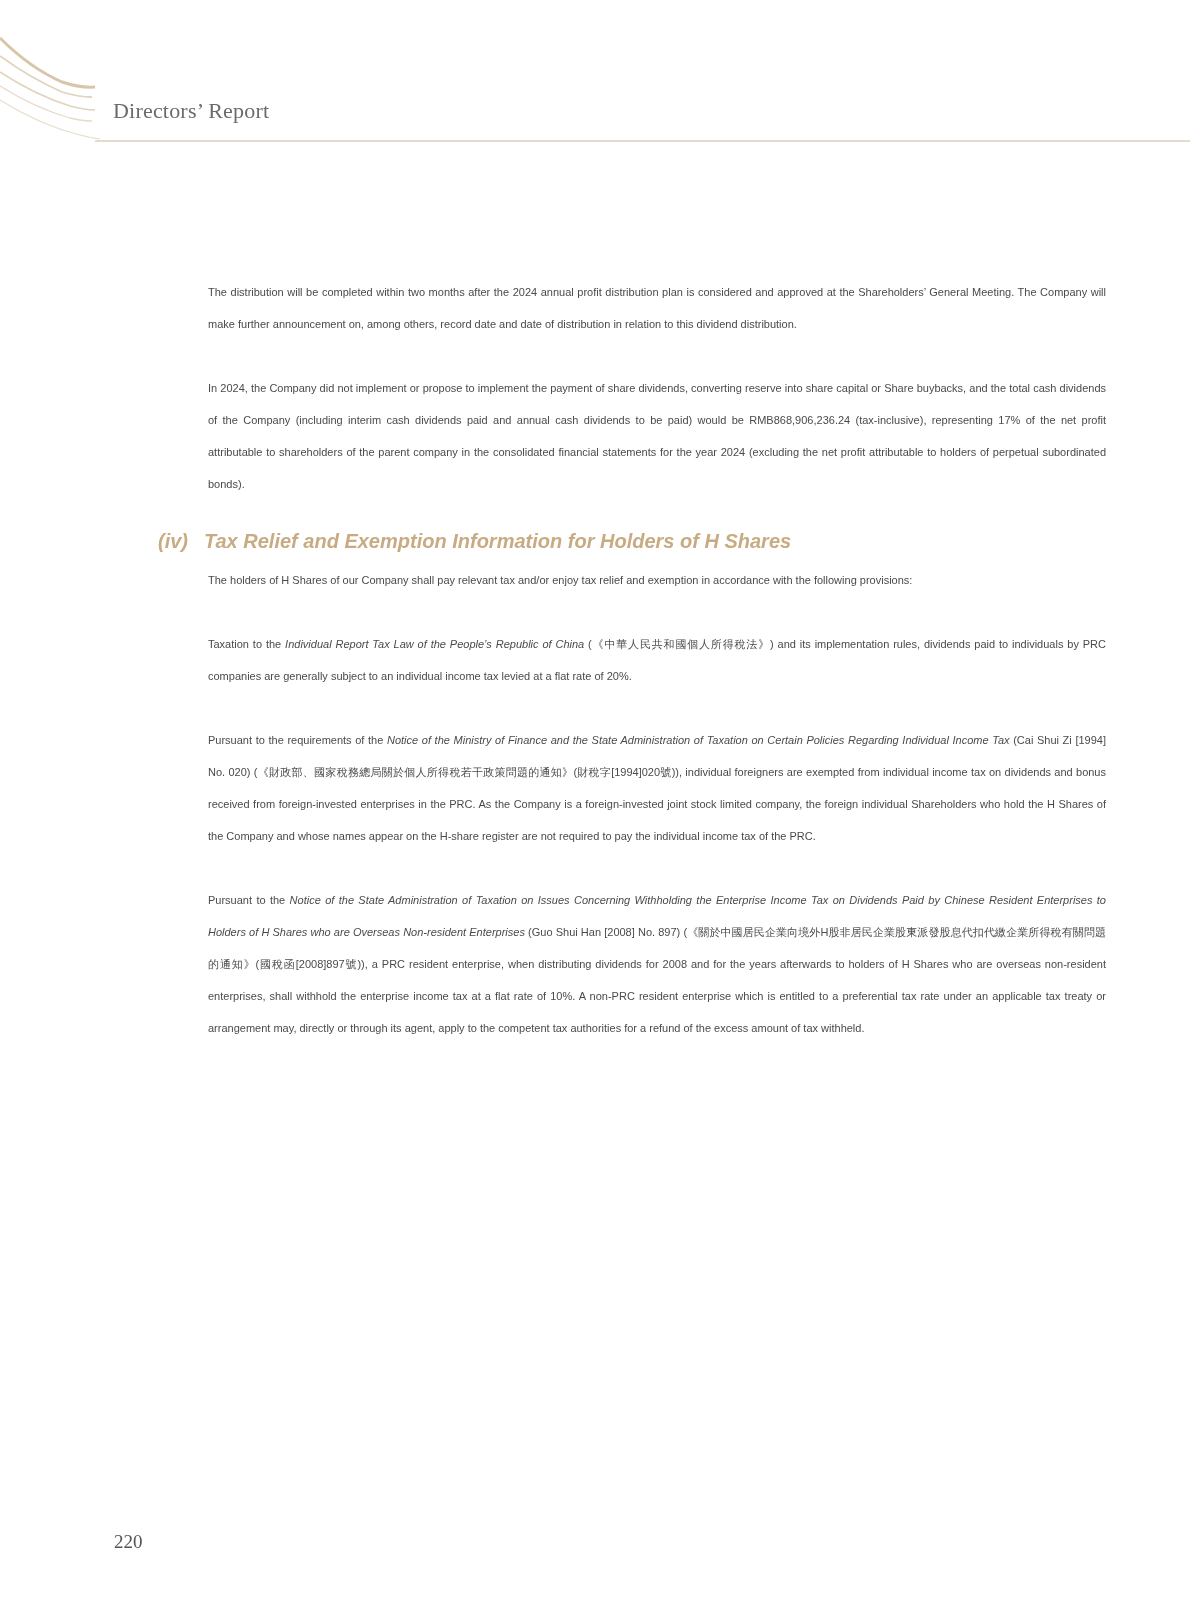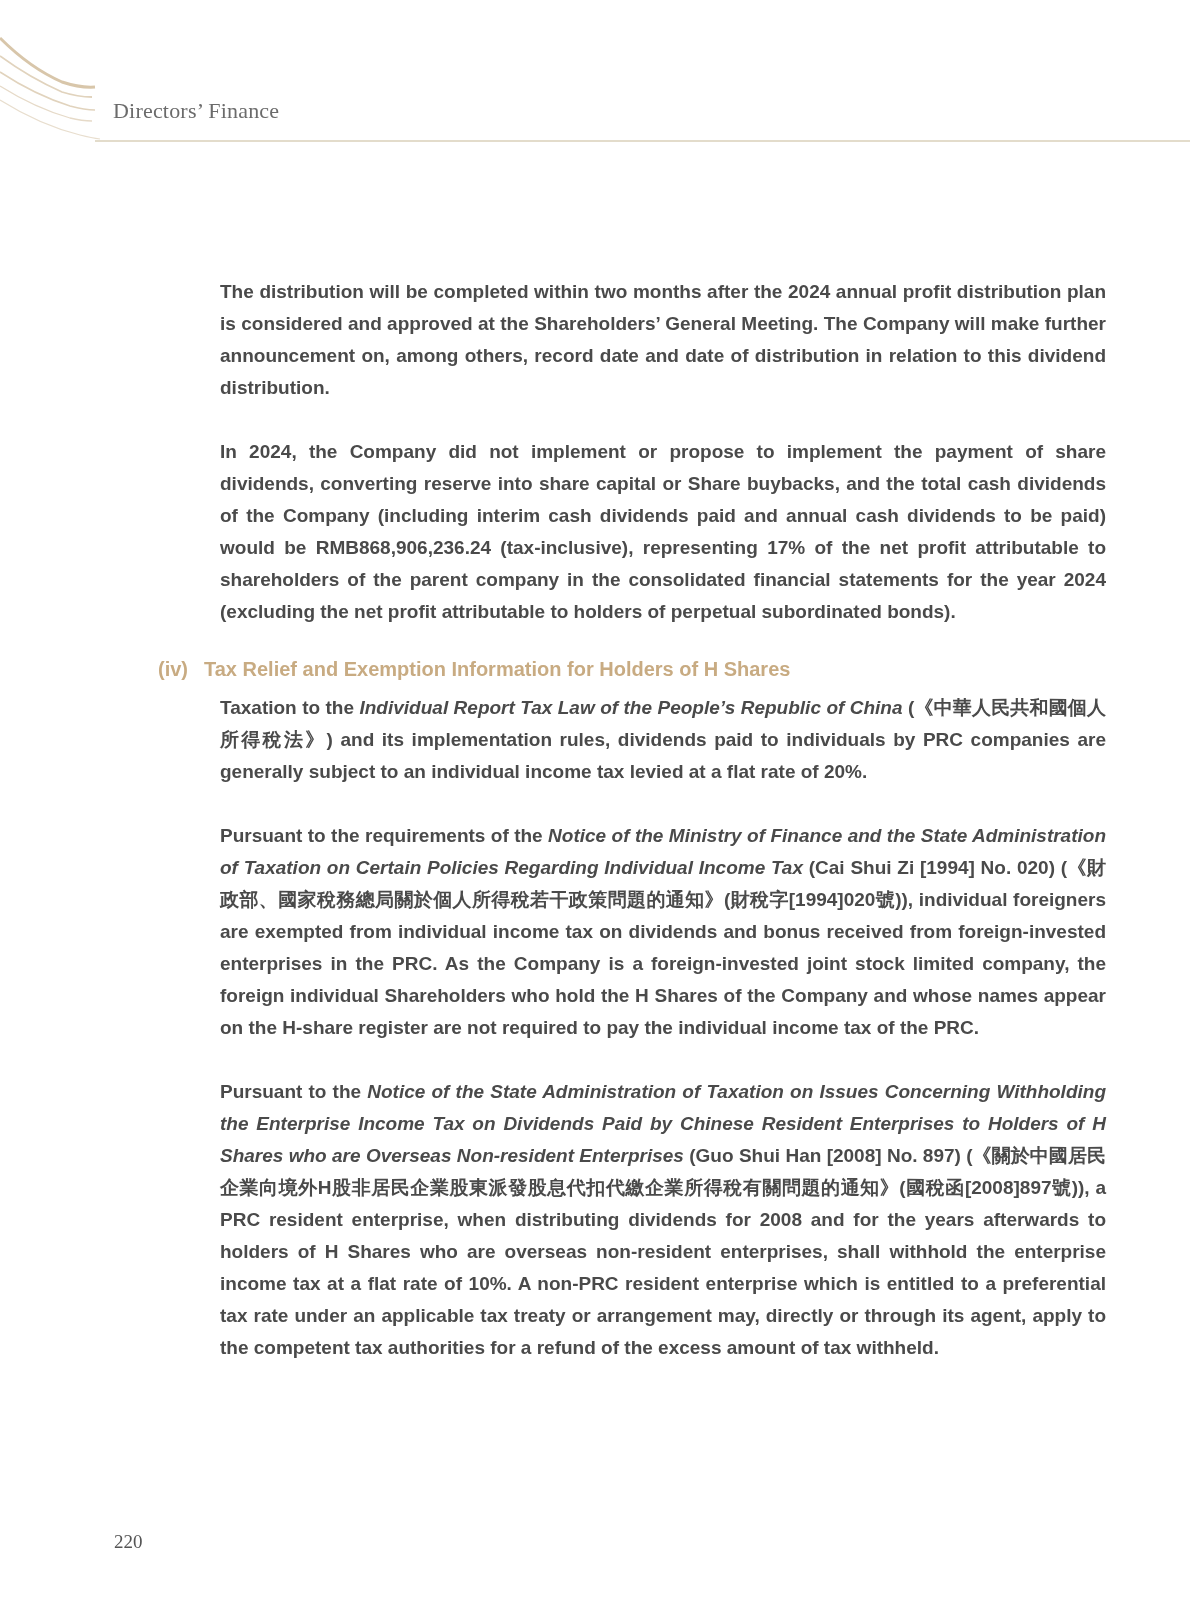--- a/index.html
+++ b/index.html
@@ -13,58 +13,60 @@
     position: absolute; left: 113px; top: 98px;
     font-family: "Liberation Serif", "DejaVu Serif", serif;
     font-size: 22px; color: #6b6b6b; letter-spacing: 0.2px;
   }
   .header-rule {
     position: absolute; left: 95px; right: 0; top: 140px;
     height: 2px; background: #e3dccb;
   }
   .content { position: absolute; left: 204px; width: 902px; top: 276px; }
   .para {
-    font-size: 19px; line-height: 32px; margin: 0 0 32px 16px;
-    text-align: justify; color: #4a4a4a; font-weight: 700;
+    font-size: 11px; line-height: 32px; margin: 0 0 32px 4px;
+    text-align: justify; color: #4a4a4a; font-weight: 400;
   }
   .para i { font-style: italic; }
   .section-heading {
     position: relative; margin: -8px 0 6px -46px;
     font-size: 20px; font-weight: bold; color: #c8ab82;
     line-height: 34px;
+    font-style: italic;
   }
   .section-heading .num { display: inline-block; width: 46px; }
   .page-number {
     position: absolute; left: 114px; top: 1531px;
     font-family: "Liberation Serif", "DejaVu Serif", serif;
     font-size: 19px; color: #555;
   }
 </style>
 </head>
 <body>
 
 <svg class="header-deco" viewBox="0 0 120 150">
   <path d="M0 38 Q 30 68 62 82 Q 80 88 95 87" fill="none" stroke="#d8c6aa" stroke-width="3"></path>
   <path d="M0 56 Q 30 78 62 92 Q 78 97 92 97" fill="none" stroke="#e1d3bd" stroke-width="1.8"></path>
   <path d="M0 72 Q 35 95 70 106 Q 85 110 95 110" fill="none" stroke="#e1d3bd" stroke-width="1.5"></path>
   <path d="M0 86 Q 35 108 70 118 Q 82 121 92 121" fill="none" stroke="#e6dac8" stroke-width="1.3"></path>
   <path d="M0 100 Q 40 125 80 135 Q 92 138 100 139" fill="none" stroke="#e8dece" stroke-width="1.2"></path>
 </svg>
 
-<div class="header-title">Directors’ Finance</div>
+<div class="header-title">Directors’ Report</div>
 <div class="header-rule"></div>
 
 <div class="content">
   <p class="para">The distribution will be completed within two months after the 2024 annual profit distribution plan is considered and approved at the Shareholders’ General Meeting. The Company will make further announcement on, among others, record date and date of distribution in relation to this dividend distribution.</p>
   <p class="para">In 2024, the Company did not implement or propose to implement the payment of share dividends, converting reserve into share capital or Share buybacks, and the total cash dividends of the Company (including interim cash dividends paid and annual cash dividends to be paid) would be RMB868,906,236.24 (tax-inclusive), representing 17% of the net profit attributable to shareholders of the parent company in the consolidated financial statements for the year 2024 (excluding the net profit attributable to holders of perpetual subordinated bonds).</p>
 
   <div class="section-heading">
     <span class="num">(iv)</span><span>Tax Relief and Exemption Information for Holders of H Shares</span>
   </div>
 
+  <p class="para">The holders of H Shares of our Company shall pay relevant tax and/or enjoy tax relief and exemption in accordance with the following provisions:</p>
 
   <p class="para"><span>Taxation to the </span><i>Individual Report Tax Law of the People’s Republic of China</i><span> (《中華人民共和國個人所得稅法》) and its implementation rules, dividends paid to individuals by PRC companies are generally subject to an individual income tax levied at a flat rate of 20%.</span></p>
 
   <p class="para"><span>Pursuant to the requirements of the </span><i>Notice of the Ministry of Finance and the State Administration of Taxation on Certain Policies Regarding Individual Income Tax</i><span> (Cai Shui Zi [1994] No. 020) (《財政部、國家稅務總局關於個人所得稅若干政策問題的通知》(財稅字[1994]020號)), individual foreigners are exempted from individual income tax on dividends and bonus received from foreign-invested enterprises in the PRC. As the Company is a foreign-invested joint stock limited company, the foreign individual Shareholders who hold the H Shares of the Company and whose names appear on the H-share register are not required to pay the individual income tax of the PRC.</span></p>
 
   <p class="para"><span>Pursuant to the </span><i>Notice of the State Administration of Taxation on Issues Concerning Withholding the Enterprise Income Tax on Dividends Paid by Chinese Resident Enterprises to Holders of H Shares who are Overseas Non-resident Enterprises</i><span> (Guo Shui Han [2008] No. 897) (《關於中國居民企業向境外H股非居民企業股東派發股息代扣代繳企業所得稅有關問題的通知》(國稅函[2008]897號)), a PRC resident enterprise, when distributing dividends for 2008 and for the years afterwards to holders of H Shares who are overseas non-resident enterprises, shall withhold the enterprise income tax at a flat rate of 10%. A non-PRC resident enterprise which is entitled to a preferential tax rate under an applicable tax treaty or arrangement may, directly or through its agent, apply to the competent tax authorities for a refund of the excess amount of tax withheld.</span></p>
 </div>
 
 <div class="page-number">220</div>
 

